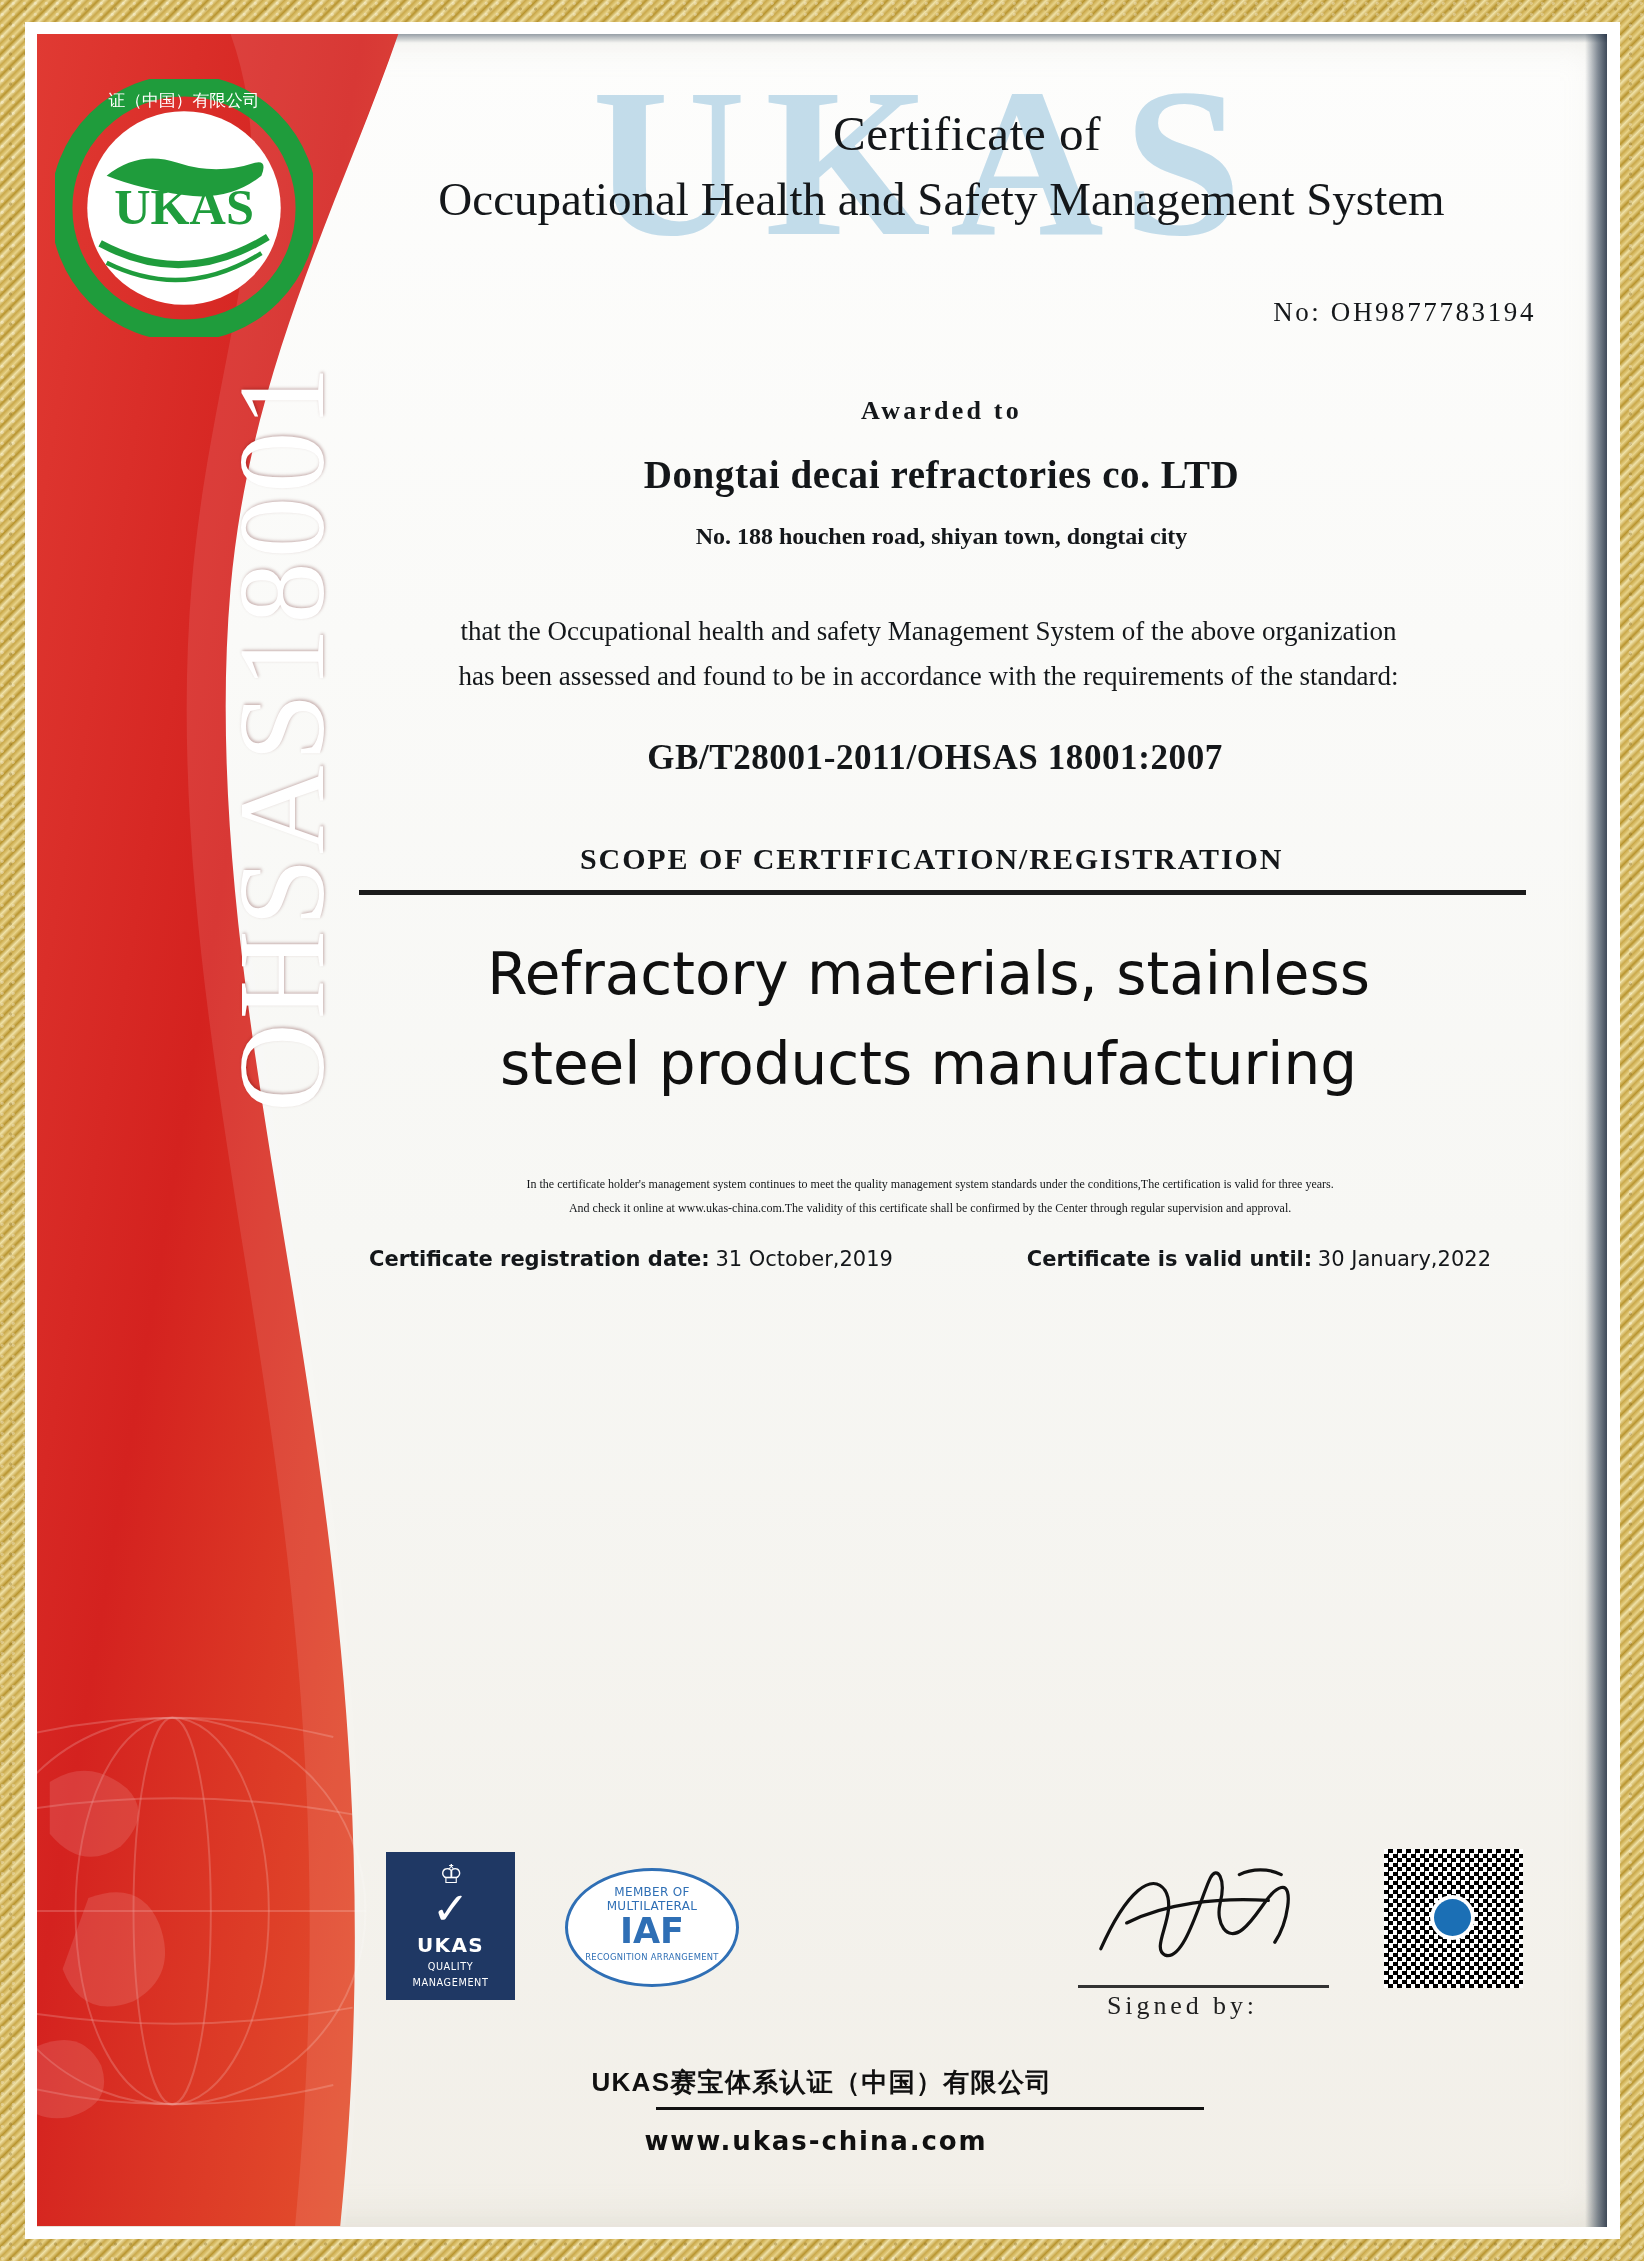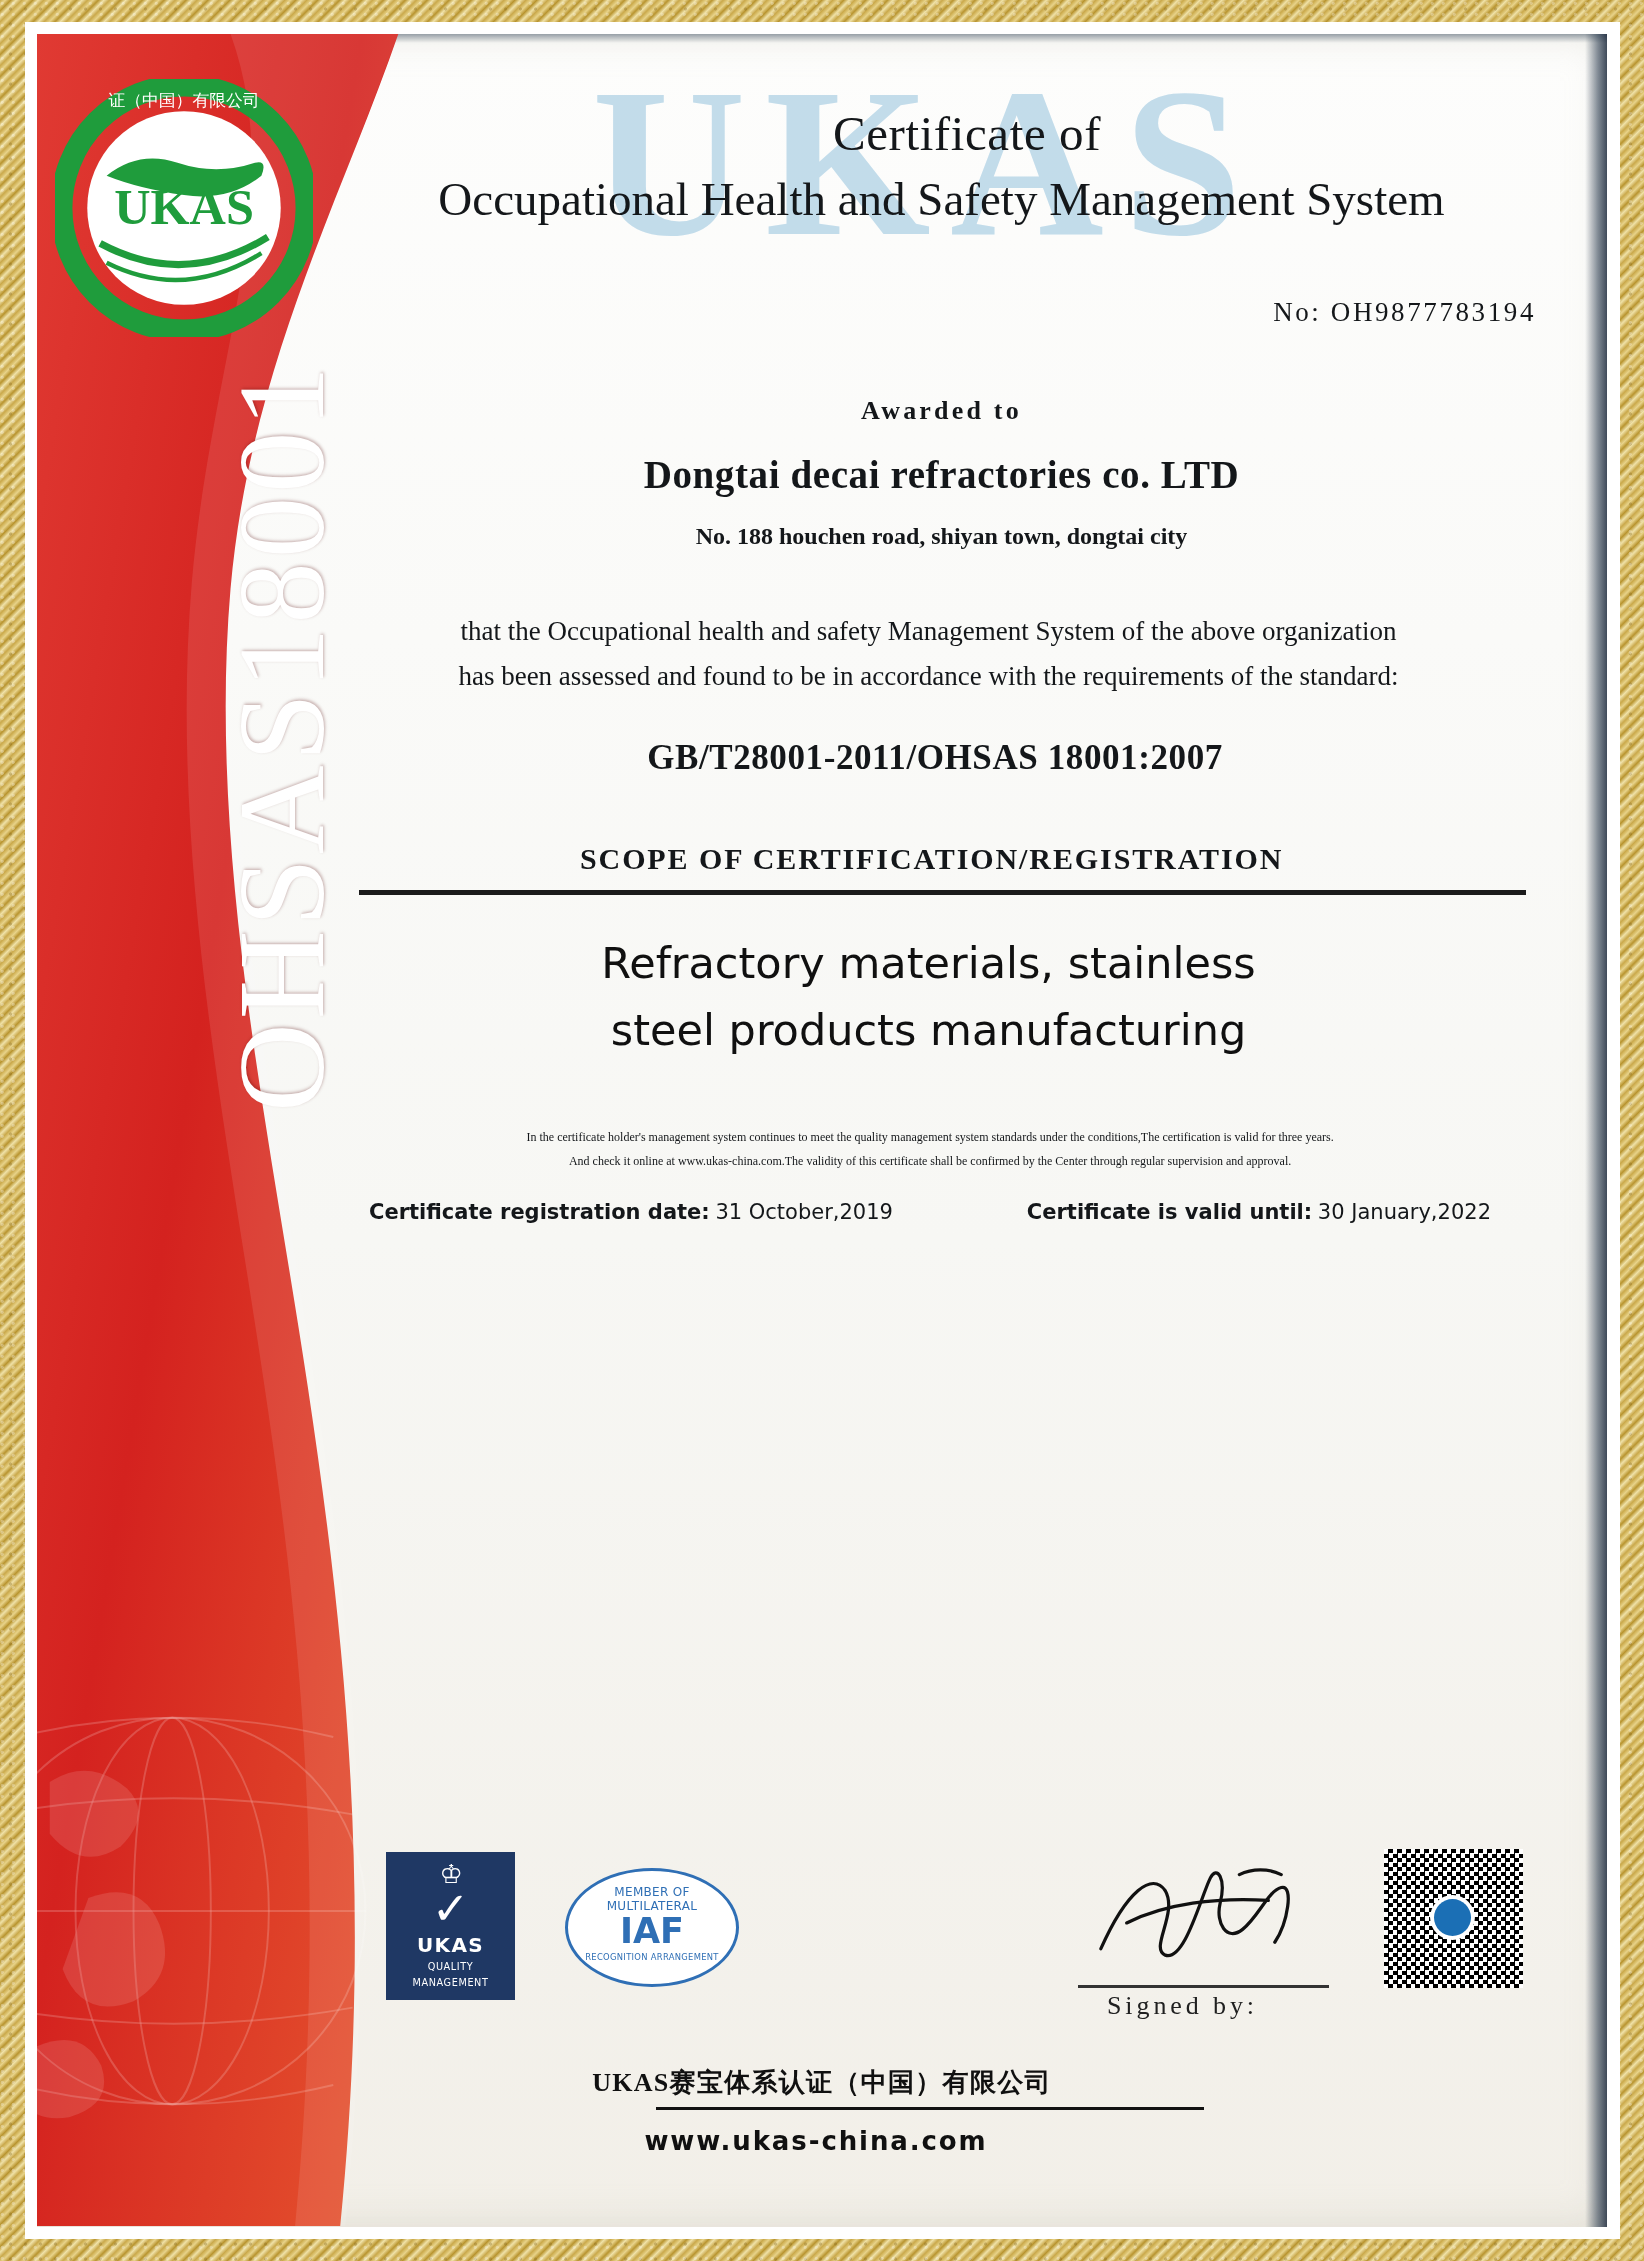--- a/index.html
+++ b/index.html
@@ -219,21 +219,21 @@
   .rule {
     height: 4.5px;
     background: #1b1b1b;
     margin: 14px 22.6px 0 64px;
   }
 
   .scope-body {
     text-align: center;
     margin-top: 35px;
     font-family: "DejaVu Sans", sans-serif;
-    font-size: 43px;
+    font-size: 58px;
     line-height: 1.55;
     margin-left: 13px;
     color: #101010;
   }
 
   .fineprint {
     margin-top: 62px;
     font-size: 12px;
     line-height: 2.0;
     margin-left: 22.6px;
@@ -332,21 +332,21 @@
     left: 1228px; top: -19.3px;
     width: 258px; height: 258px;
   }
 
   
   .bottom-cn {
     position: absolute;
     left: 0; right: 0;
     top: 2031px;
     text-align: center;
-    font-family: Liberation Serif, serif;
+    font-family: Liberation Sans, sans-serif;
     font-size: 26px;
     font-weight: bold;
     color: #101010;
     z-index: 11;
     letter-spacing: 1.3px;
   }
   .bottom-rule {
     position: absolute;
     left: 619px;
     width: 548px;

